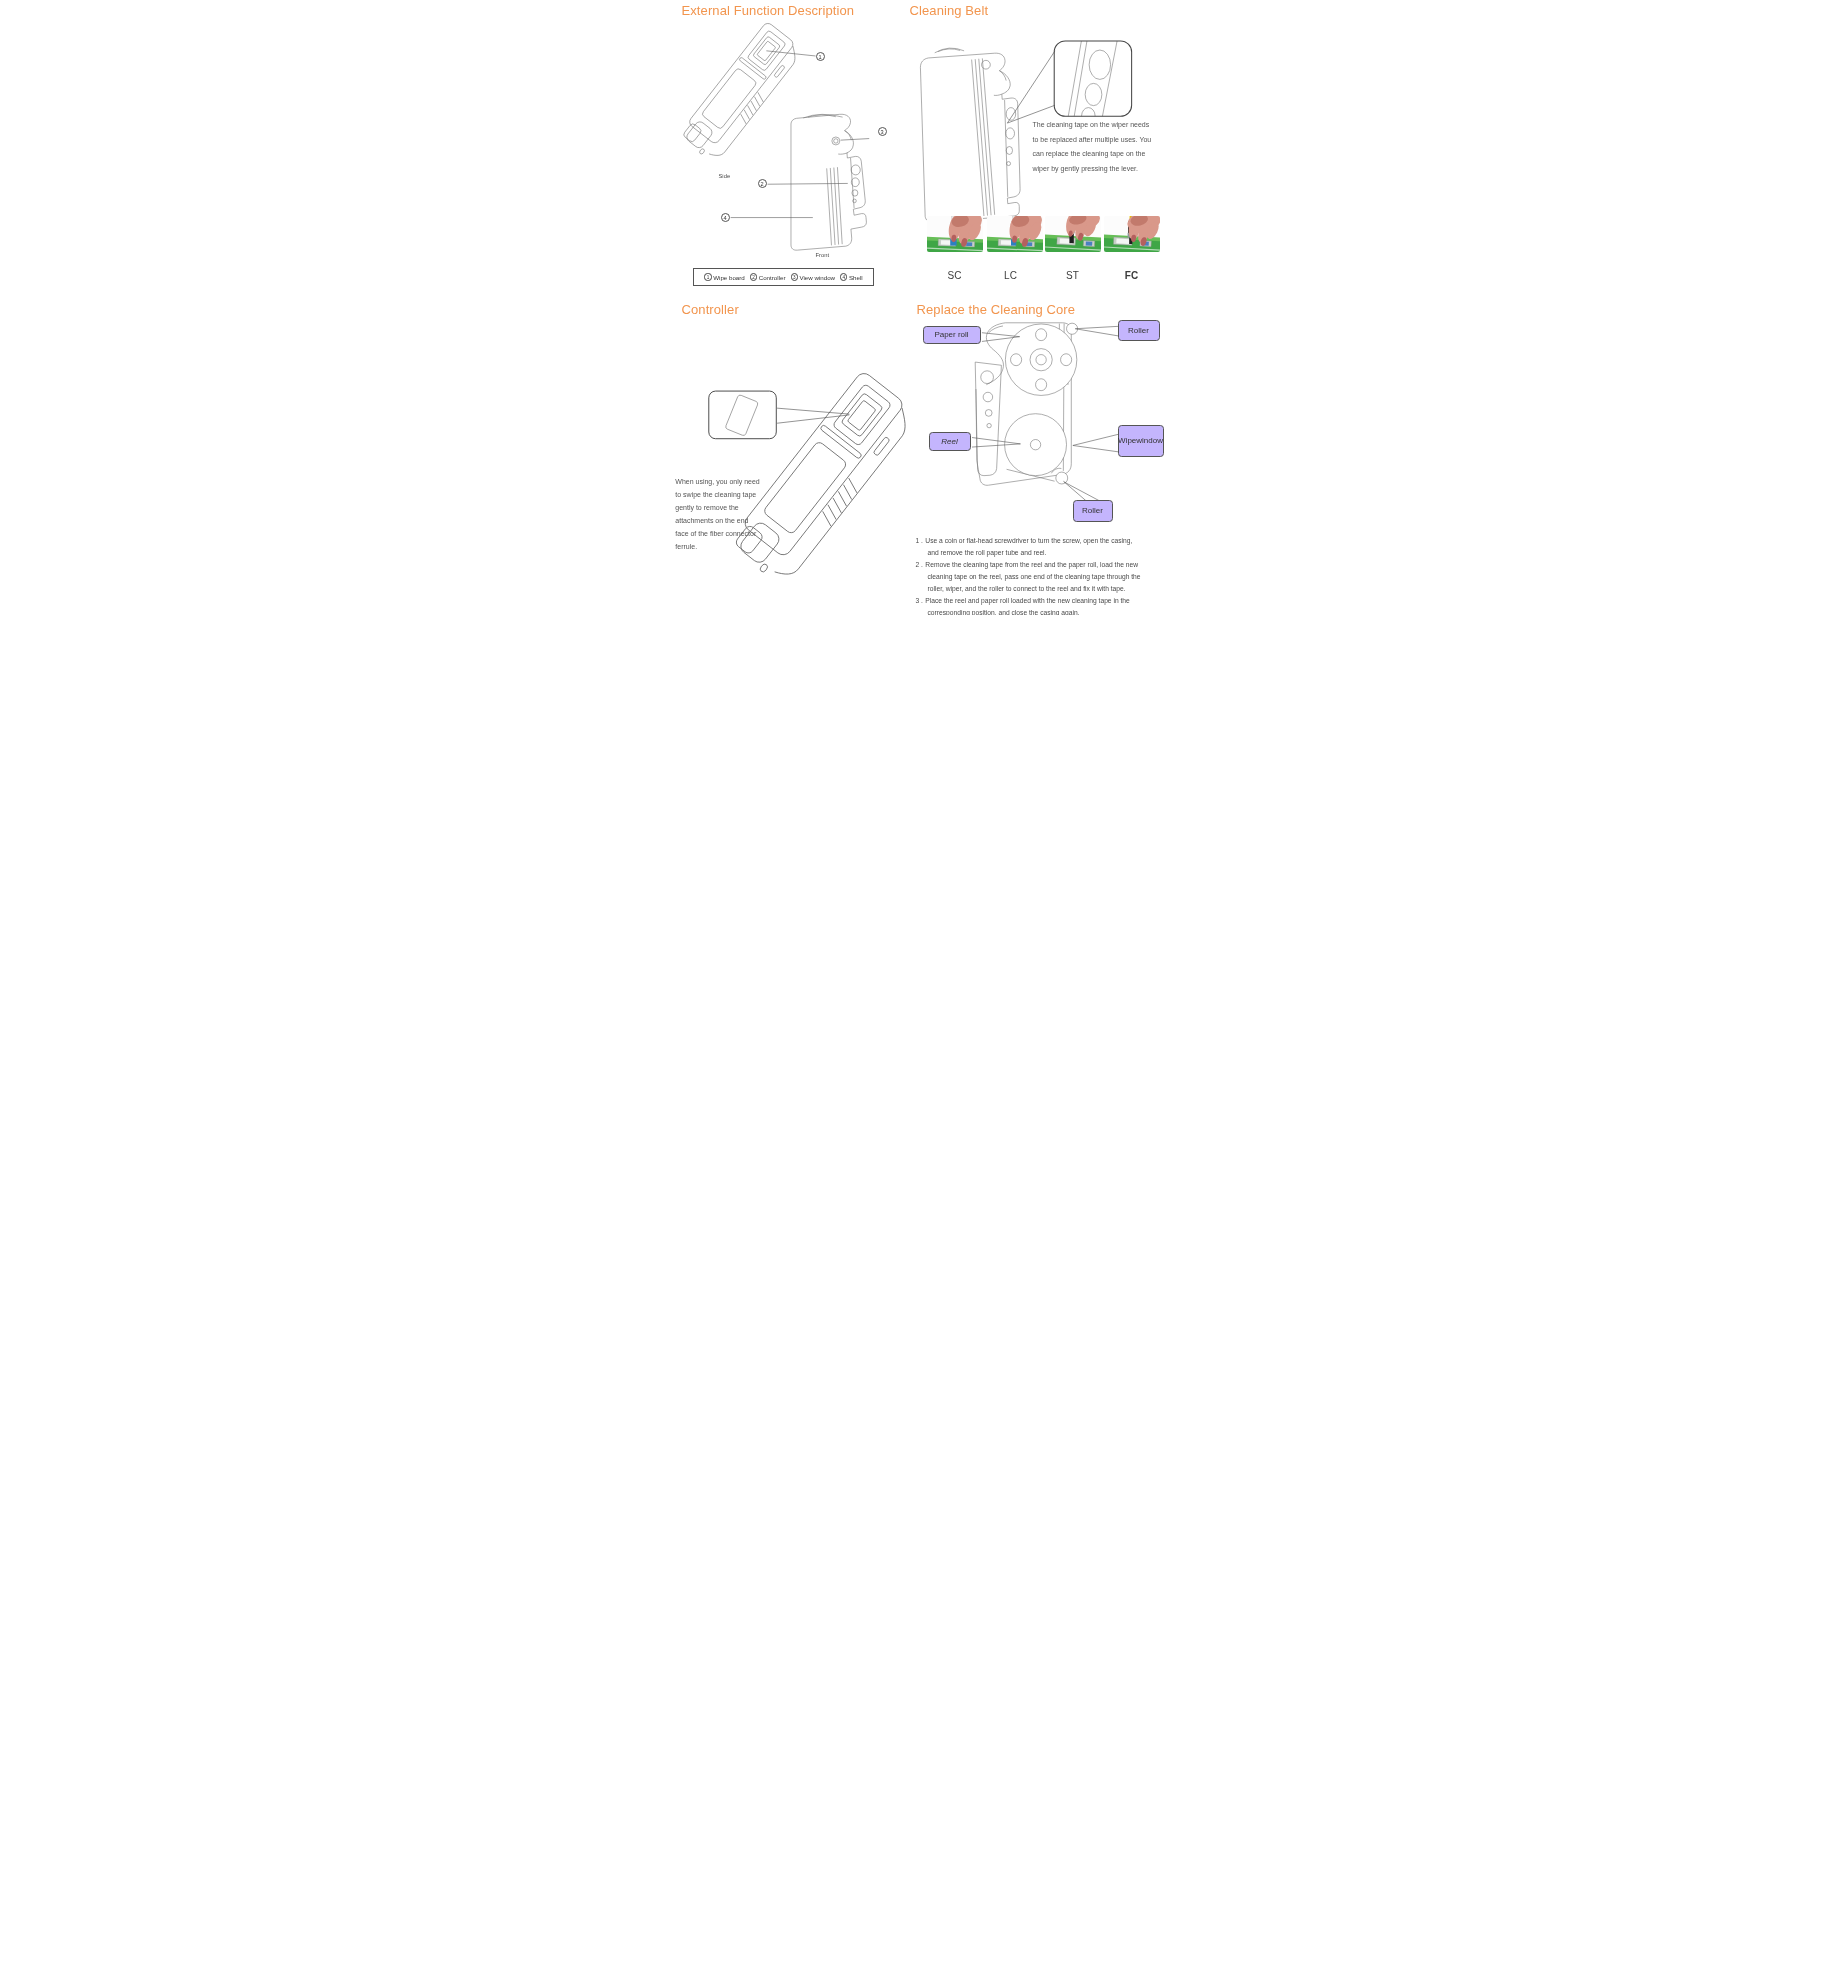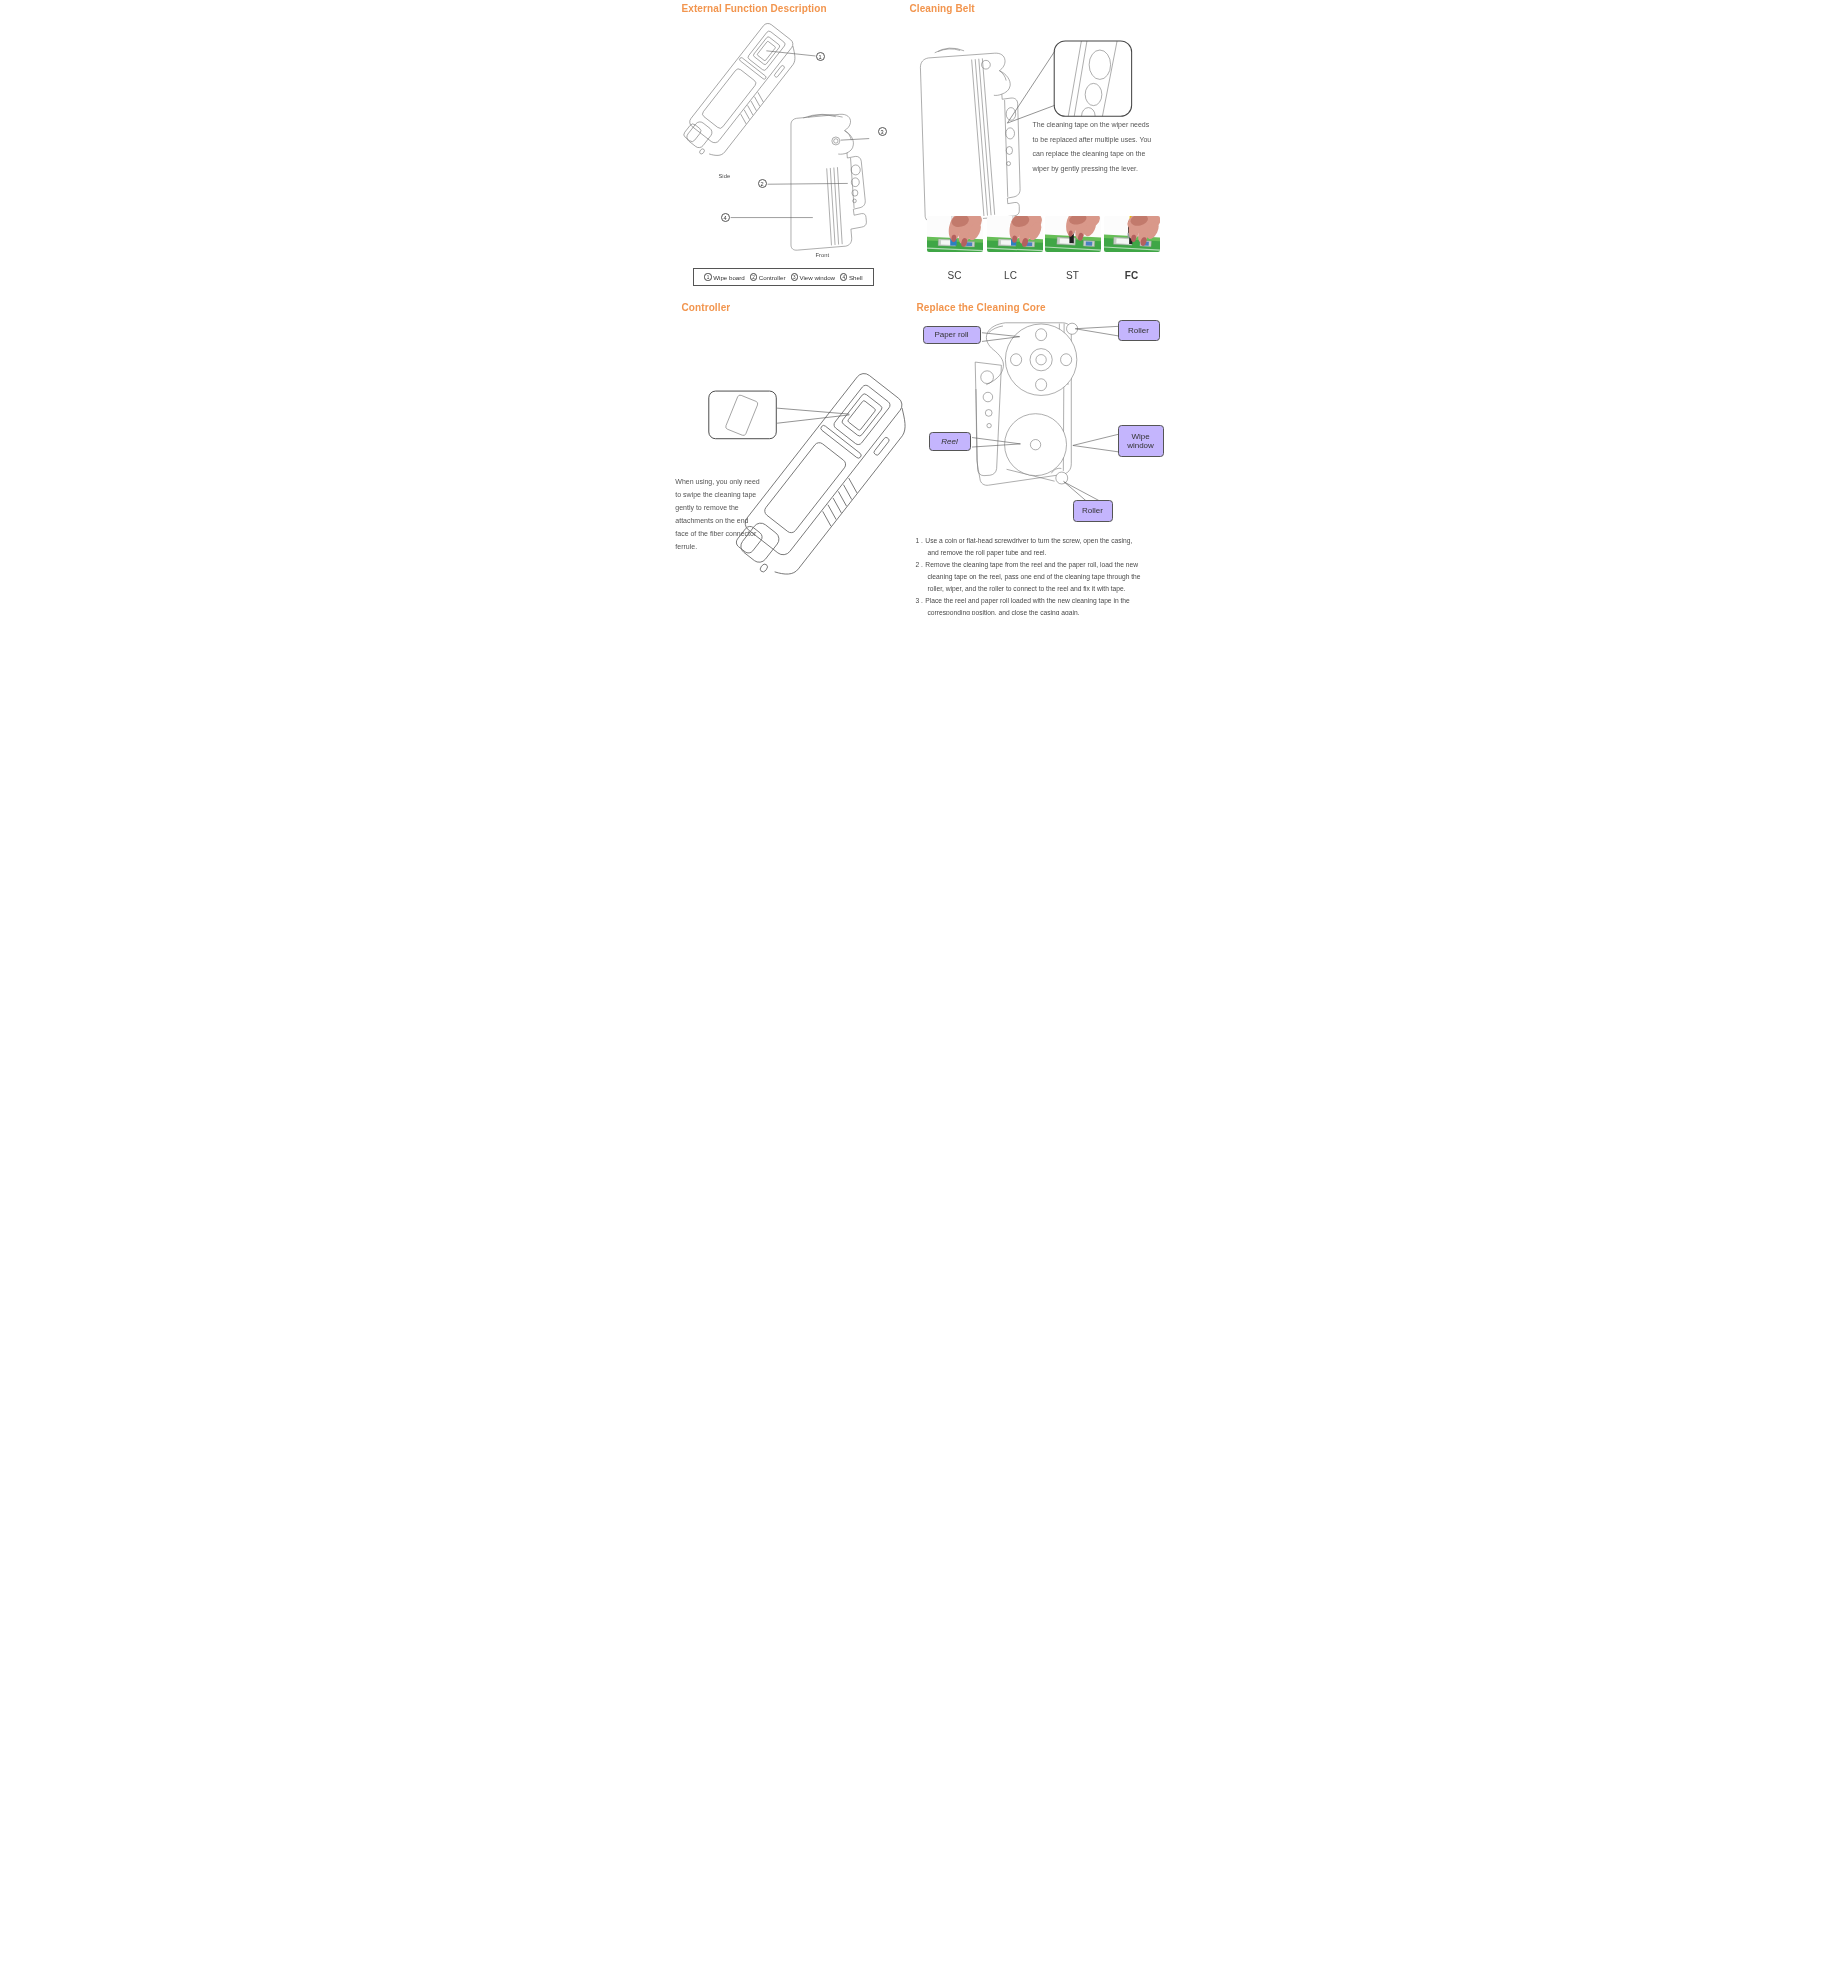--- a/index.html
+++ b/index.html
@@ -1,18 +1,18 @@
 <!DOCTYPE html>
 <html style="font-size:6.4px"><head>
 <meta charset="utf-8">
 <style>
   html,body{margin:0;padding:0;background:#fff;}
   #page{position:relative;width:502px;height:615px;margin:0 auto;background:#fff;
         font-family:"Liberation Sans","DejaVu Sans",sans-serif;overflow:hidden;}
-  .h1{position:absolute;font-size:10px;font-weight:bold;color:#F2954E;letter-spacing:0.1px;white-space:nowrap;}
+  .h1{position:absolute;font-size:13px;font-weight:normal;color:#F2954E;letter-spacing:0.1px;white-space:nowrap;}
   #artwork{position:absolute;left:0;top:0;width:502px;height:615px;}
   .smallcap{position:absolute;font-size:5.8px;color:#4a4a4a;white-space:nowrap;}
   .numcircle{position:absolute;width:9px;height:9px;border:0.6px solid #555;border-radius:50%;
              box-sizing:border-box;display:flex;align-items:center;justify-content:center;
              font-size:5.6px;color:#333;background:#fff;}
   #legend-box{position:absolute;left:22.6px;top:268px;width:181px;height:18px;border:0.8px solid #555;
               box-sizing:border-box;display:flex;align-items:center;justify-content:center;gap:5.2px;background:#fff;}
   .legend-item{display:flex;align-items:center;gap:1.6px;font-size:6.2px;color:#333;white-space:nowrap;}
   .minicircle{width:7.1px;height:7.1px;border:0.5px solid #444;border-radius:50%;box-sizing:border-box;
               display:flex;align-items:center;justify-content:center;font-size:4.6px;color:#333;flex:0 0 auto;}
@@ -303,21 +303,21 @@
     <div>to swipe the cleaning tape</div>
     <div>gently to remove the</div>
     <div>attachments on the end</div>
     <div>face of the fiber connector</div>
     <div>ferrule.</div>
   </div>
 
   <div class="callout" style="left:252px;top:326px;width:58px;height:17.5px;">Paper roll</div>
   <div class="callout" style="left:447px;top:320px;width:42px;height:20.6px;">Roller</div>
   <div class="callout" style="left:258px;top:432px;width:42px;height:19px;font-style:italic;">Reel</div>
-  <div class="callout" style="left:447px;top:425px;width:46px;height:32px;flex-direction:column;">
+  <div class="callout" style="left:447px;top:425px;width:46px;height:32px;flex-direction:row;">
     <div>Wipe</div>
     <div>window</div>
   </div>
   <div class="callout" style="left:402px;top:500px;width:40px;height:22px;">Roller</div>
 
   <div id="instructions">
     <div><span class="num">1 .</span><span>Use a coin or flat-head screwdriver to turn the screw, open the casing,</span></div>
     <div class="cont"><span>and remove the roll paper tube and reel.</span></div>
     <div><span class="num">2 .</span><span>Remove the cleaning tape from the reel and the paper roll, load the new</span></div>
     <div class="cont"><span>cleaning tape on the reel, pass one end of the cleaning tape through the</span></div>

